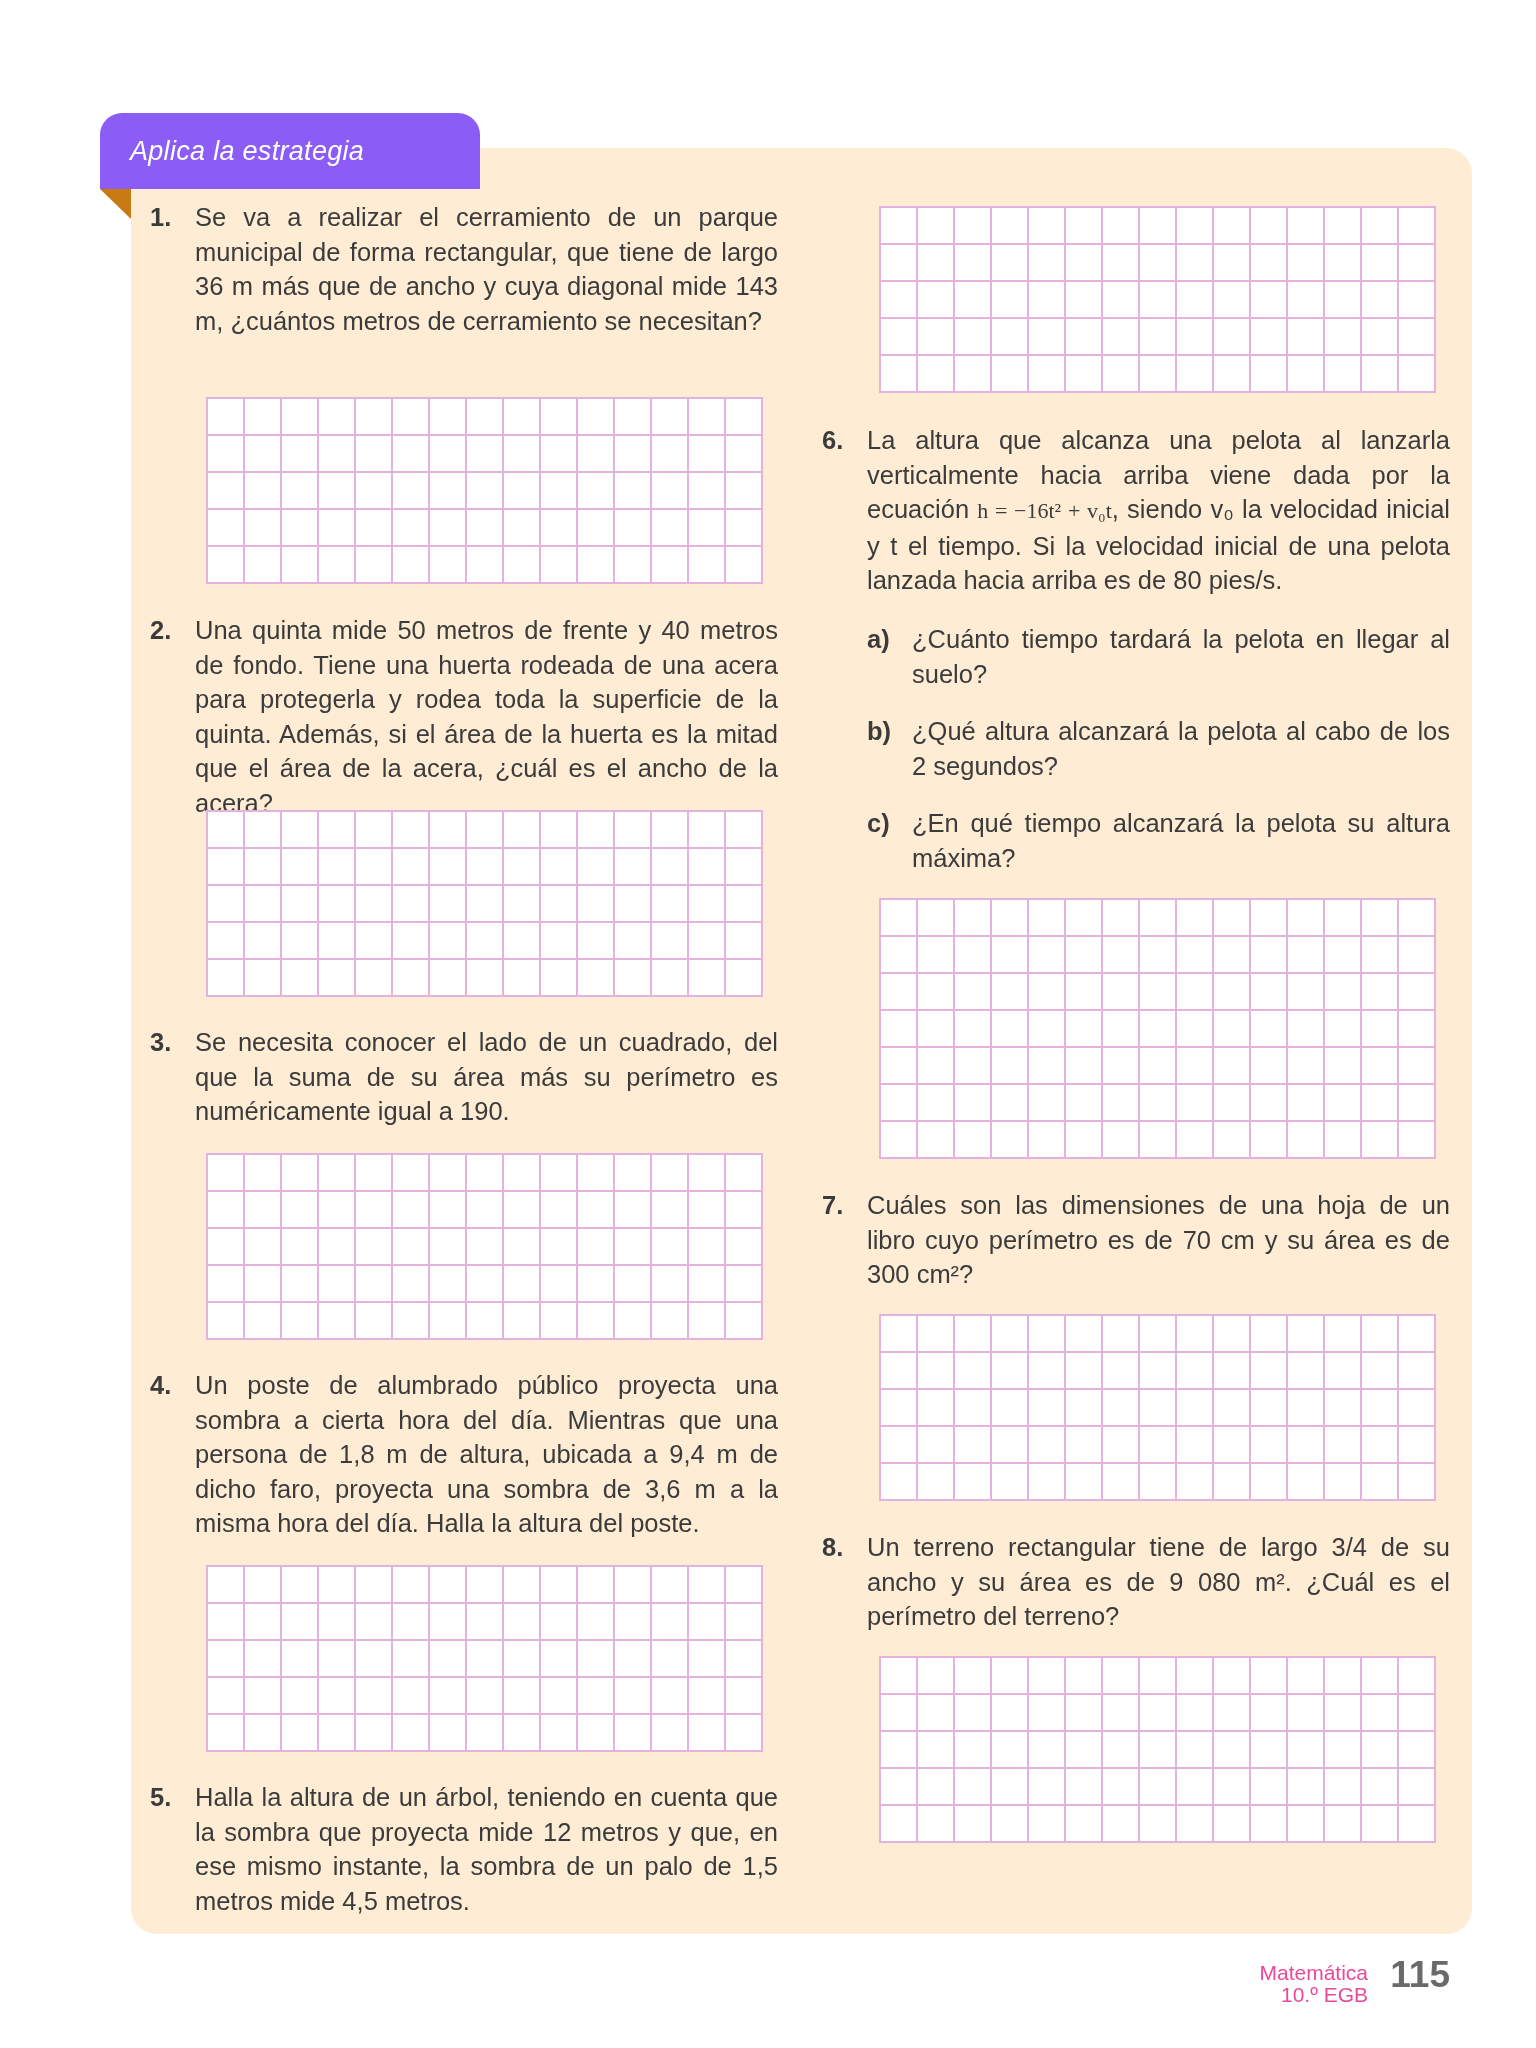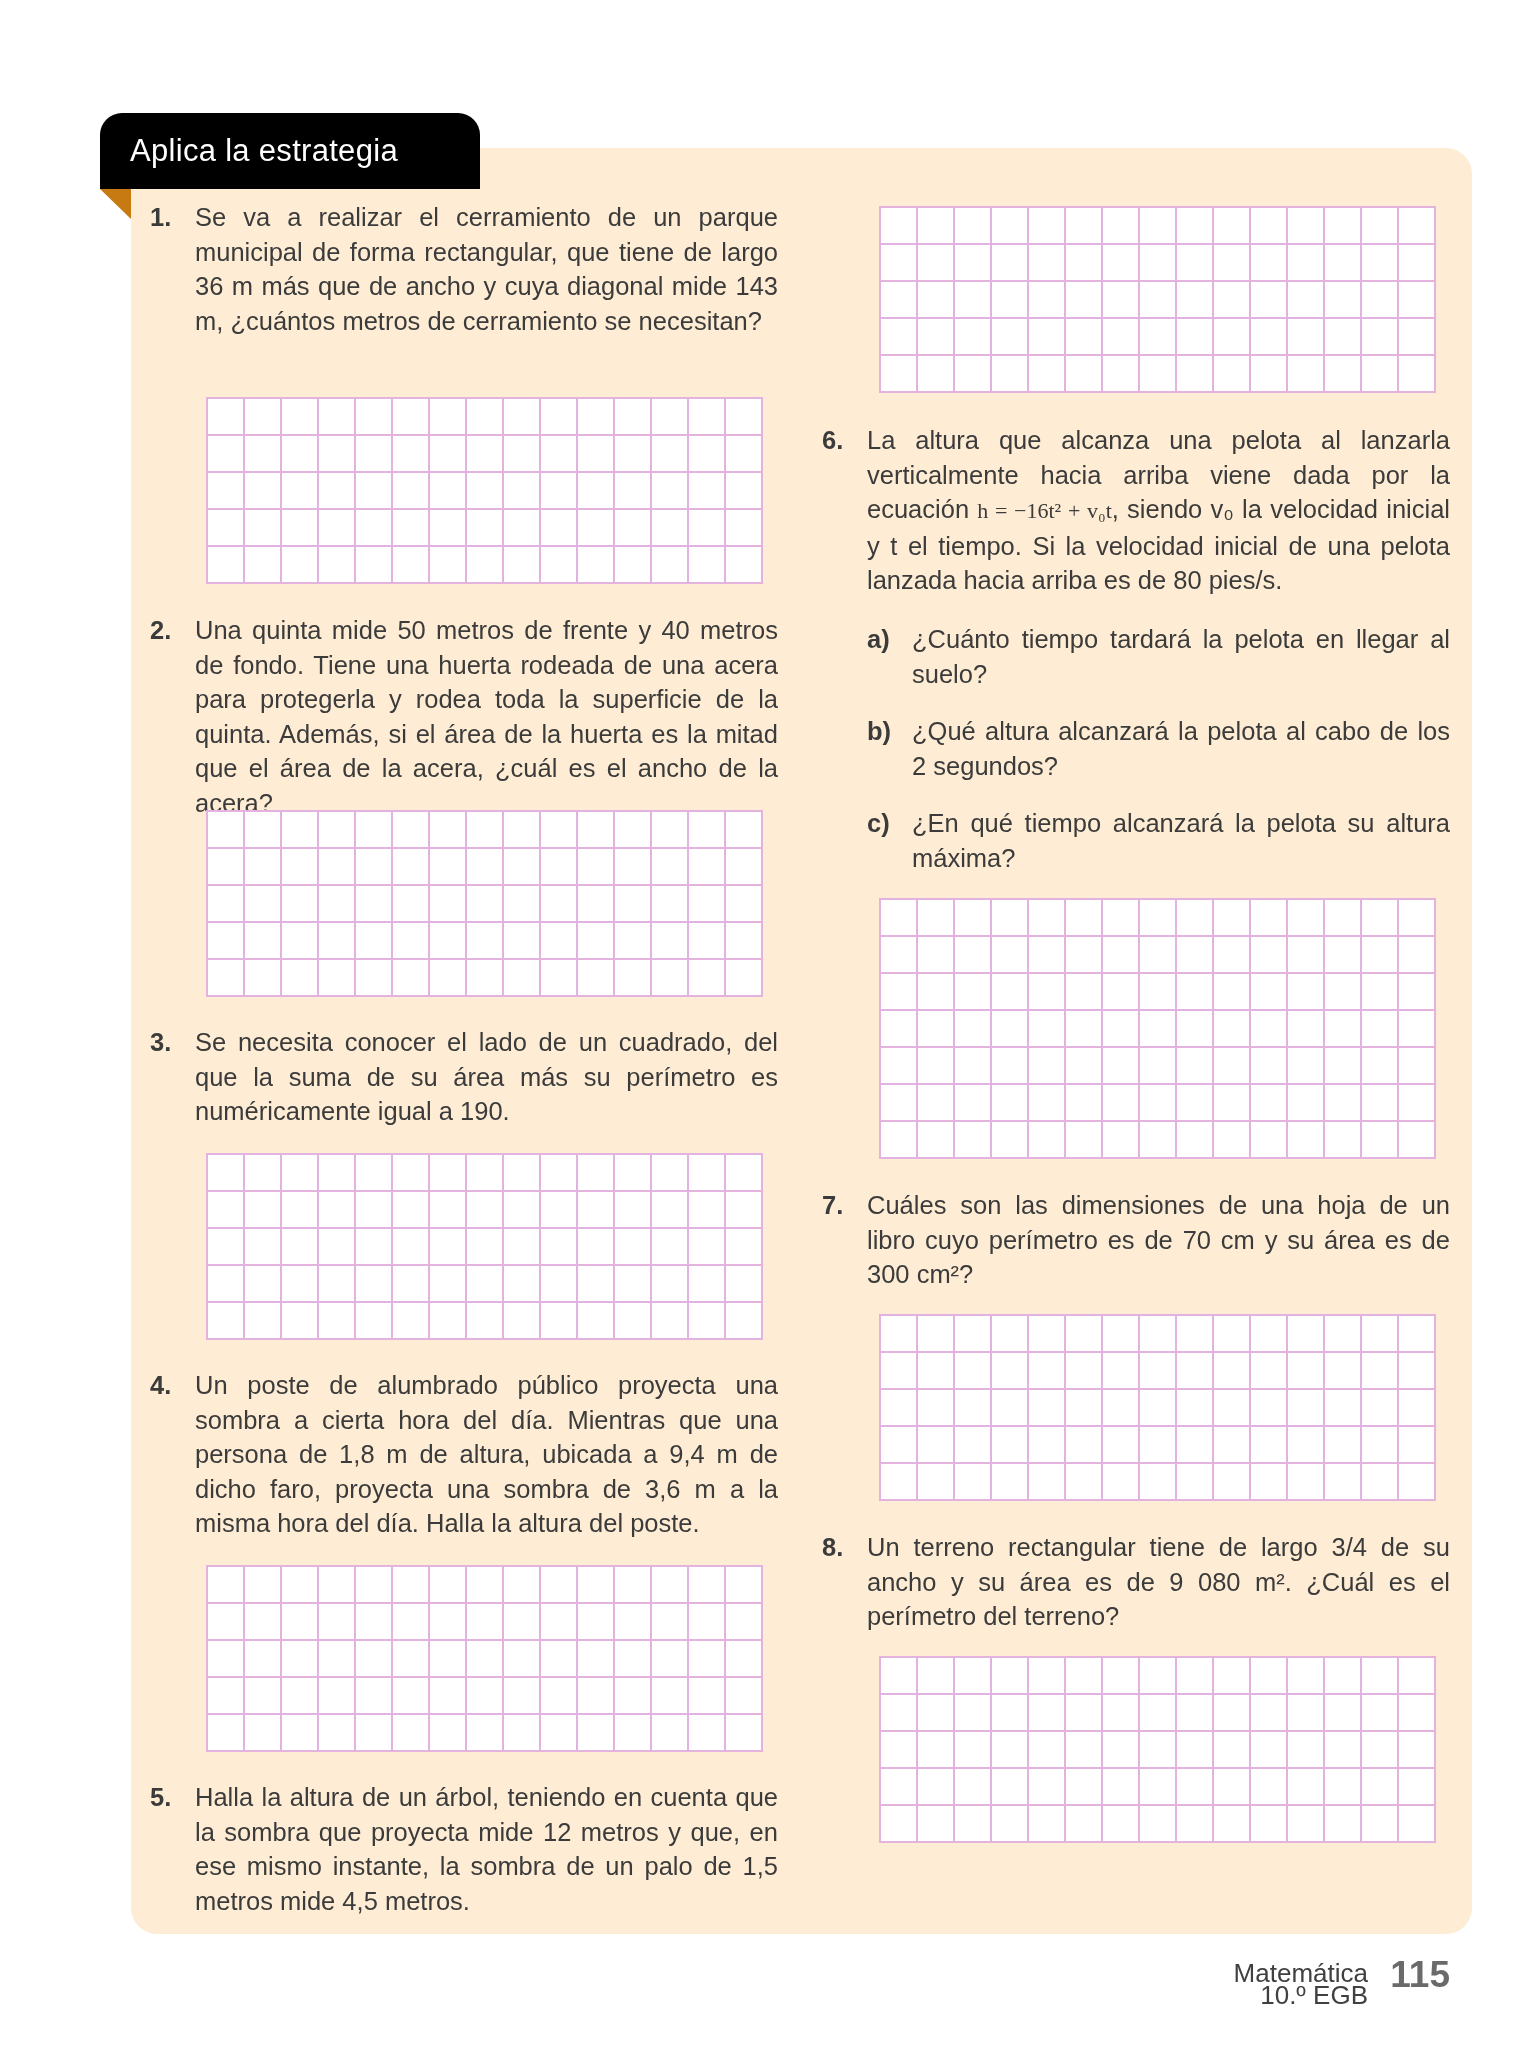--- a/index.html
+++ b/index.html
@@ -1,39 +1,39 @@
 <!DOCTYPE html>
 <html><head>
 <meta charset="utf-8">
 <style>
   html, body { margin:0; padding:0; background:#ffffff; }
   body { width:1536px; height:2048px; position:relative; overflow:hidden;
          font-family:"Liberation Sans", sans-serif; color:#3a3a3a; }
   .panel { position:absolute; left:131px; top:148px; width:1341px; height:1786px;
            background:#feedd4; border-radius:26px; }
   .tab { position:absolute; left:100px; top:113px; width:380px; height:76px;
-         background:#000000; border-radius:22px 22px 0 0;
-         color:#fff; font-size:31px; line-height:76px; padding-left:30px; box-sizing:border-box;
-         letter-spacing:0.3px; }
+         background:#8b5cf6; border-radius:22px 22px 0 0;
+         color:#fff; font-size:27px; line-height:76px; padding-left:30px; box-sizing:border-box;
+         letter-spacing:0.3px;font-style:italic; }
   .tab-fold { position:absolute; left:100px; top:189px; width:0; height:0;
               border-top:30px solid #c77a12; border-left:31px solid transparent; }
   .problem { position:absolute; font-size:25.5px; line-height:34.5px; text-align:justify;
              font-family:"Liberation Sans", sans-serif; color:#3b3b3b; }
   .num { position:absolute; left:-45px; top:0; font-weight:bold; }
   .text { display:block; }
   .sub { position:absolute; font-size:25.5px; line-height:34.5px; text-align:justify; color:#3b3b3b; }
   .sub .lbl { position:absolute; left:-45px; font-weight:bold; }
   .grid { position:absolute; background-color:#ffffff;
           background-image:
             linear-gradient(to right, #e3b2de 2px, transparent 2px),
             linear-gradient(to bottom, #e3b2de 2px, transparent 2px);
           background-size:37px 37px;
           border-right:2px solid #e3b2de; border-bottom:2px solid #e3b2de;
           box-sizing:content-box; }
-  .footer-subject { position:absolute; right:168px; top:1962px; font-size:26px; color:#404040; text-align:right; line-height:22px; }
+  .footer-subject { position:absolute; right:168px; top:1962px; font-size:21px; color:#ec4899; text-align:right; line-height:22px; }
   .footer-page { position:absolute; right:86px; top:1954px; font-size:37px; font-weight:bold; color:#6a6a6a;margin-left:14px; }
   .eq { font-family:"Liberation Serif", serif; font-size:22px; }
 </style>
 </head>
 <body>
 
 <div class="panel"></div>
 <div class="tab">Aplica la estrategia</div>
 <div class="tab-fold"></div>
 

